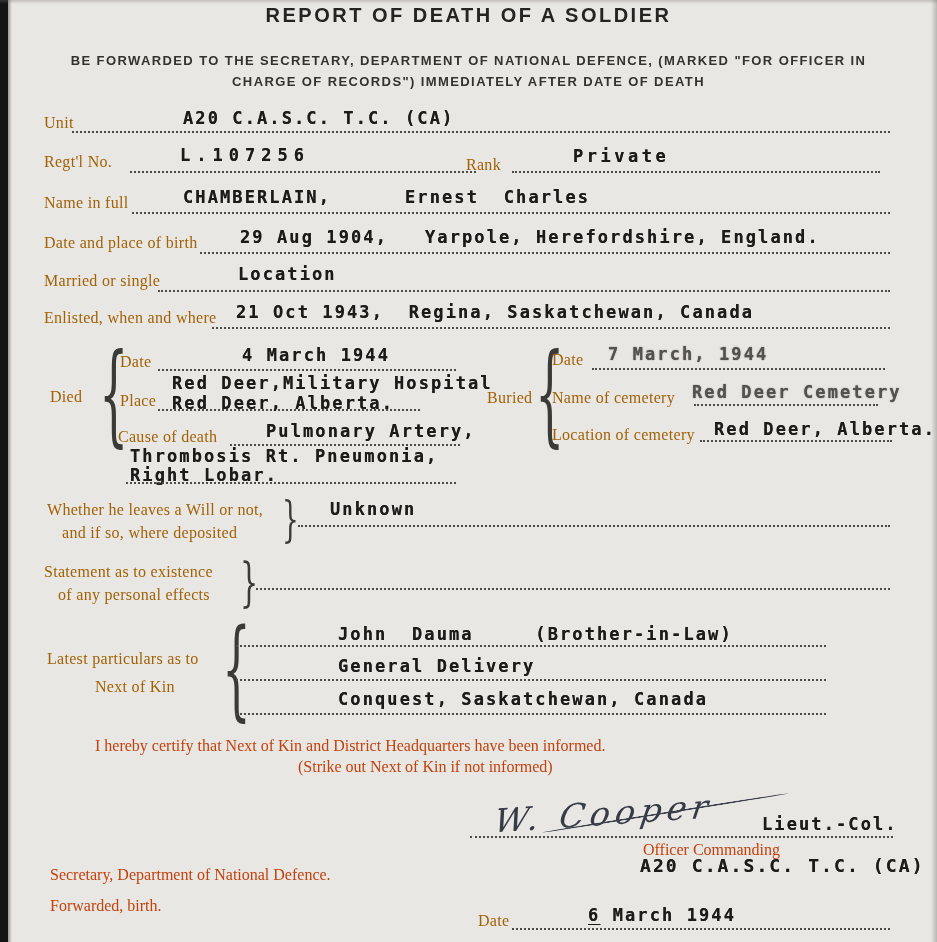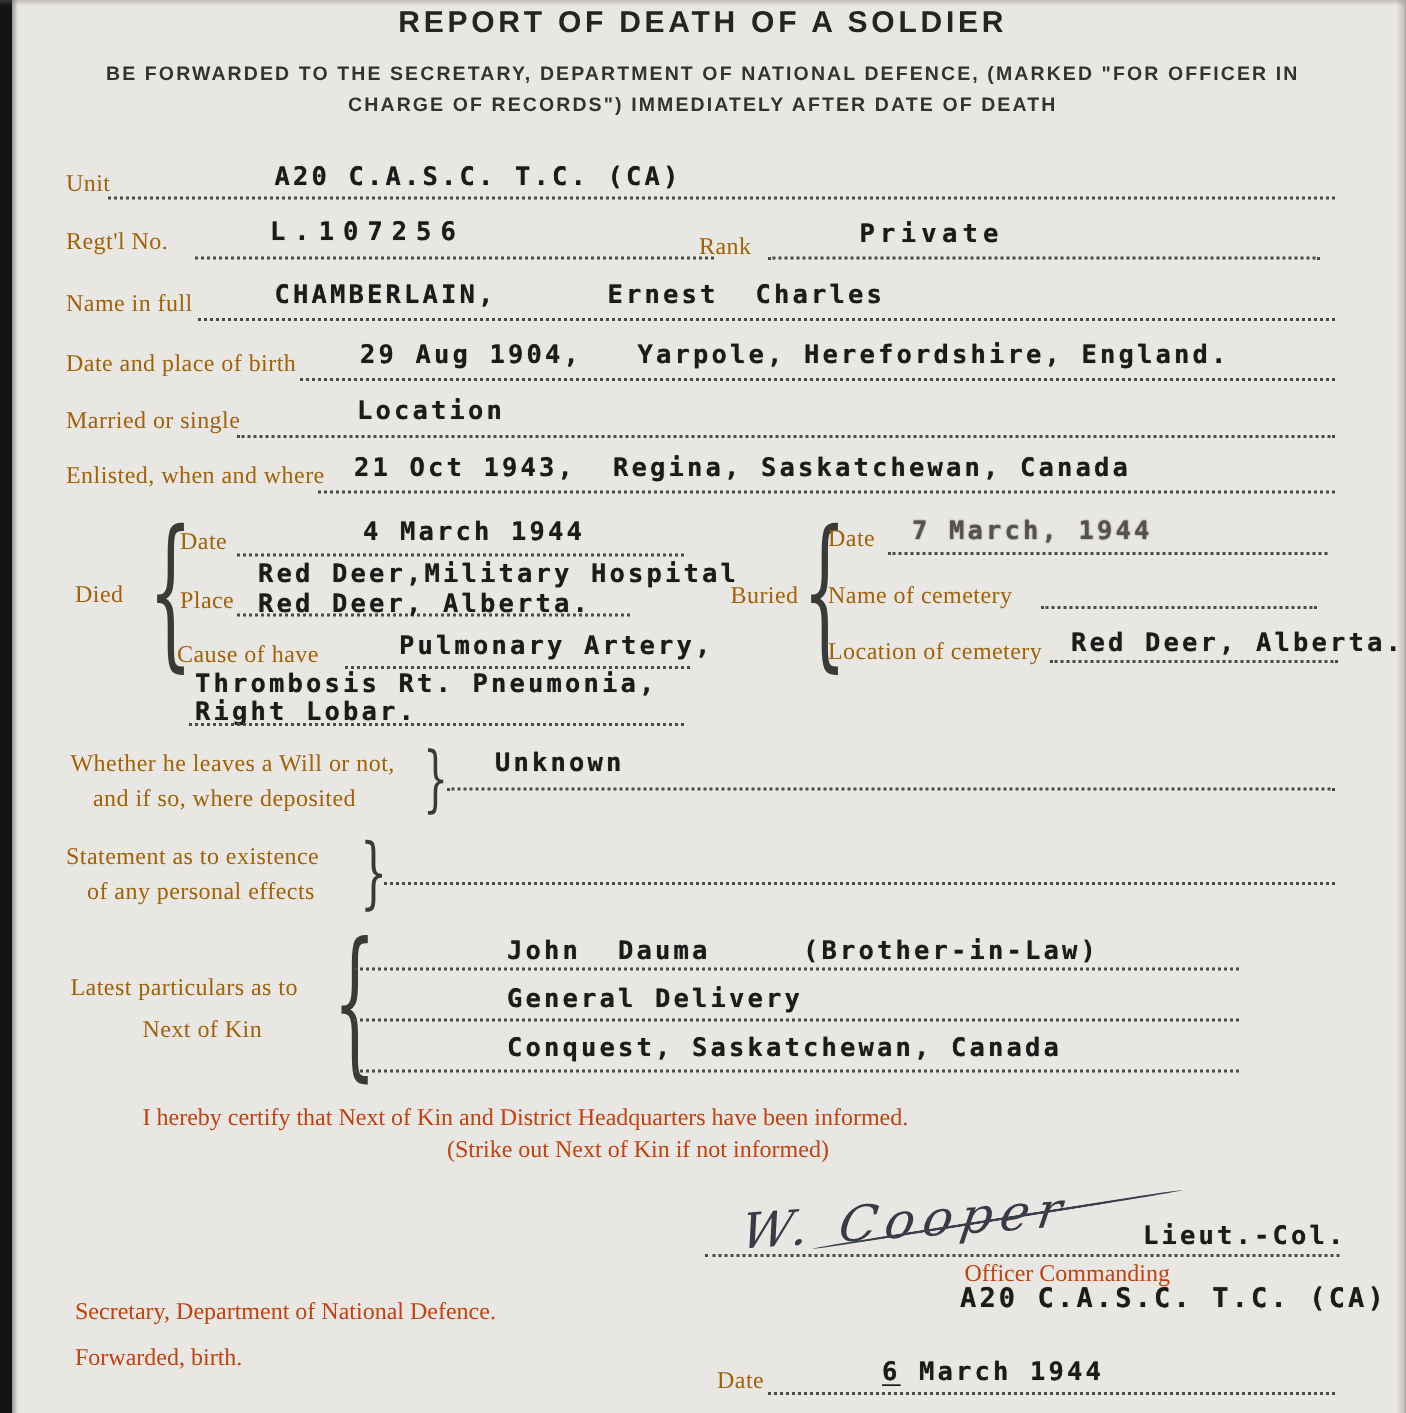--- a/index.html
+++ b/index.html
@@ -23,21 +23,21 @@
   .edge-top{position:absolute;left:0;top:0;width:100%;height:4px;background:linear-gradient(to bottom,rgba(120,114,108,.35),transparent);}
 
   .title{
     position:absolute;top:4px;left:0;width:100%;text-align:center;
     font-family:"Liberation Sans", sans-serif;font-weight:bold;
     font-size:20px;letter-spacing:2.5px;color:#242422;
   }
   .subtitle{
     position:absolute;left:0;width:100%;text-align:center;
     font-family:"Liberation Sans", sans-serif;font-weight:bold;
-    font-size:13px;letter-spacing:1.4px;color:#33322f;
+    font-size:13px;letter-spacing:1.4px;color:#33322f;margin-top:12px;
   }
 
   .lbl{
     position:absolute;font-family:"Liberation Serif", serif;
     font-size:16px;letter-spacing:.3px;color:#a16207;white-space:pre;
   }
   .typed{
     position:absolute;font-family:"DejaVu Sans Mono", monospace;
     font-weight:bold;font-size:17px;letter-spacing:2.1px;
     color:#1c1b19;white-space:pre;line-height:1.1;
@@ -112,36 +112,37 @@
 
   <span class="lbl" style="left:120px;top:353px;">Date</span>
   <span class="leader" style="left:158px;top:369px;width:298px;"></span>
   <span class="typed" style="left:242px;top:346px;">4 March 1944</span>
 
   <span class="typed" style="left:172px;top:374px;">Red Deer,Military Hospital</span>
   <span class="lbl" style="left:120px;top:392px;">Place</span>
   <span class="leader" style="left:158px;top:409px;width:262px;"></span>
   <span class="typed" style="left:172px;top:394px;">Red Deer, Alberta.</span>
 
-  <span class="lbl" style="left:118px;top:428px;">Cause of have</span>
+  <span class="lbl" style="left:118px;top:428px;">Cause of death</span>
   <span class="leader" style="left:230px;top:444px;width:230px;"></span>
   <span class="typed" style="left:266px;top:422px;">Pulmonary Artery,</span>
   <span class="typed" style="left:130px;top:447px;">Thrombosis Rt. Pneumonia,</span>
   <span class="typed" style="left:130px;top:466px;">Right Lobar.</span>
   <span class="leader" style="left:126px;top:482px;width:330px;"></span>
 
   <span class="lbl" style="left:487px;top:389px;">Buried</span>
   <span class="brace brace-open" style="left:535px;top:344px;font-size:110px;line-height:100px;transform:scaleX(.42);"></span>
 
   <span class="lbl" style="left:552px;top:351px;">Date</span>
   <span class="leader" style="left:592px;top:368px;width:293px;"></span>
   <span class="typed faded" style="left:608px;top:345px;">7 March, 1944</span>
 
   <span class="lbl" style="left:552px;top:389px;">Name of cemetery</span>
   <span class="leader" style="left:694px;top:404px;width:184px;"></span>
+  <span class="typed faded" style="left:692px;top:383px;">Red Deer Cemetery</span>
 
   <span class="lbl" style="left:552px;top:426px;">Location of cemetery</span>
   <span class="leader" style="left:700px;top:440px;width:192px;"></span>
   <span class="typed" style="left:714px;top:420px;">Red Deer, Alberta.</span>
 
   <span class="lbl" style="left:47px;top:501px;">Whether he leaves a Will or not,</span>
   <span class="lbl" style="left:62px;top:524px;">and if so, where deposited</span>
   <span class="brace brace-close" style="left:282px;top:497px;font-size:48px;line-height:44px;transform:scaleX(.55);"></span>
   <span class="leader" style="left:298px;top:525px;width:592px;"></span>
   <span class="typed" style="left:330px;top:500px;">Unknown</span>

